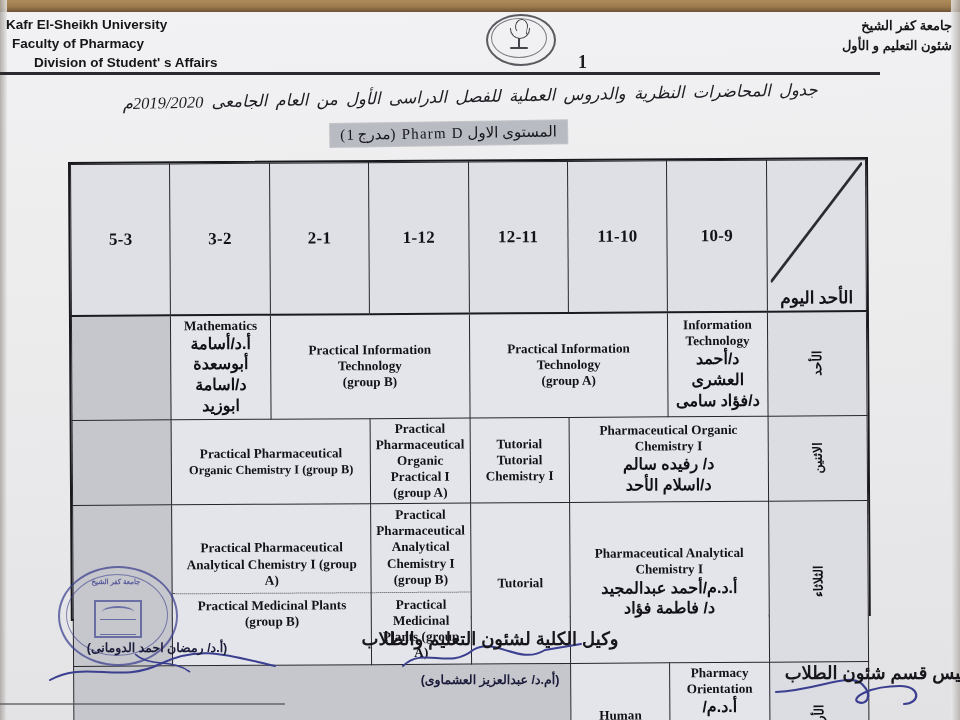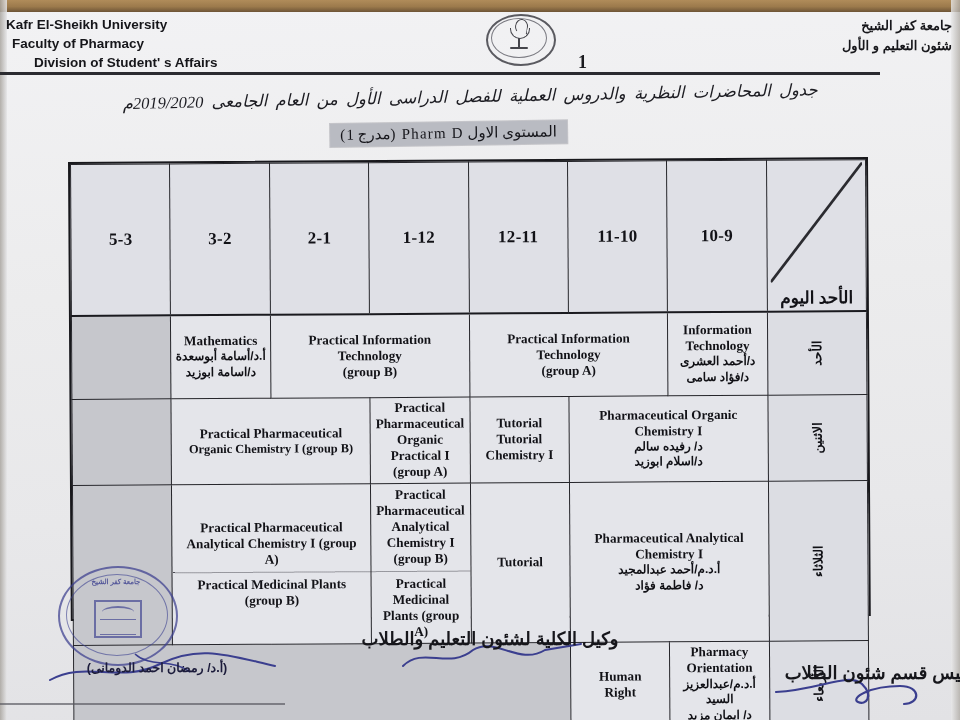--- a/index.html
+++ b/index.html
@@ -100,21 +100,21 @@
     background:#e4e5ea;
   }
   thead th{
     height:44px;font-size:17px;font-weight:bold;letter-spacing:.3px;
     background:#dfe0e6;border-bottom:2.2px solid #1a1a1f;
   }
   .en{font-weight:bold;font-size:13.2px;line-height:1.22;display:block;}
   .en.sm{font-size:12.4px;}
   .ar{
     direction:rtl;font-family:"Liberation Sans", sans-serif;
-    font-weight:bold;font-size:12px;line-height:1.3;display:block;
+    font-weight:bold;font-size:16px;line-height:1.3;display:block;
     color:#101015;letter-spacing:.1px;
   }
   td.empty{background:#c6c7cc;}
   td.daycell{
     width:34px;background:#dcdde3;padding:0;
   }
   .dayrot{
     direction:rtl;font-family:"Liberation Sans", sans-serif;
     font-weight:bold;font-size:12.5px;color:#101015;
     writing-mode:vertical-rl;transform:rotate(180deg);
@@ -125,21 +125,21 @@
   td.split .top{
     border-bottom:1.5px dotted #4a4a52;padding:3px 3px 4px;
   }
   td.split .bot{padding:4px 3px 3px;}
 
   
   .sig{position:absolute;font-family:"Liberation Sans", sans-serif;
     direction:rtl;text-align:center;color:#16161b;}
   .sig .role{font-weight:bold;font-size:18px;letter-spacing:.2px;}
   .sig .name{font-weight:bold;font-size:12.5px;color:#1b1b3a;letter-spacing:.2px;}
-  #sig-left{left:22px;top:660px;width:270px;}
+  #sig-left{left:22px;top:640px;width:270px;}
   #sig-mid{left:335px;top:628px;width:310px;}
   #sig-right{left:744px;top:662px;width:215px;margin-left:28px;}
 
   
   .ink{position:absolute;pointer-events:none;}
   .stamp{
     position:absolute;left:58px;top:566px;width:116px;height:96px;
     border:2.5px solid #3b3f8f;border-radius:50%;opacity:.72;
   }
   .stamp2{
@@ -260,21 +260,21 @@
             </td>
             <td colspan="1">
               <span class="en">Tutorial</span>
               <span class="en">Tutorial</span>
               <span class="en">Chemistry I</span>
             </td>
             <td colspan="2">
               <span class="en">Pharmaceutical Organic</span>
               <span class="en">Chemistry I</span>
               <span class="ar">د/ رفيده سالم</span>
-              <span class="ar">د/اسلام ابوزيد</span>
+              <span class="ar">د/اسلام الأحد</span>
             </td>
             <td class="daycell">
               <div class="dayrot">الاثنين</div>
             </td>
           </tr>
           <tr style="height: 85px;">
             <td colspan="1" class="empty"></td>
             <td colspan="2" class="split">
               <div class="top">
                 <span class="en">Practical Pharmaceutical</span>
@@ -346,20 +346,21 @@
     <path d="M6 26 C50 24, 78 6, 92 18 C104 30, 96 40, 88 36 C80 32, 100 20, 130 20 C152 20, 150 38, 134 38" stroke="#3b3f8f" stroke-width="2.2" fill="none" stroke-linecap="round"></path>
   </svg>
 
   <div class="sig" id="sig-left">
     <div class="role"></div>
     <div class="name">(أ.د/ رمضان احمد الدومانى)</div>
   </div>
   <div class="sig" id="sig-mid">
     <div class="role">وكيل الكلية لشئون التعليم والطلاب</div>
     <div style="height:22px"></div>
+    <div class="name">(أم.د/ عبدالعزيز العشماوى)</div>
   </div>
   <div class="sig" id="sig-right">
     <div class="role">رئيس قسم شئون الطلاب</div>
     <div class="name"></div>
   </div>
 
   <div class="bottom-rule"></div>
 </div>
 
 </body></html>

